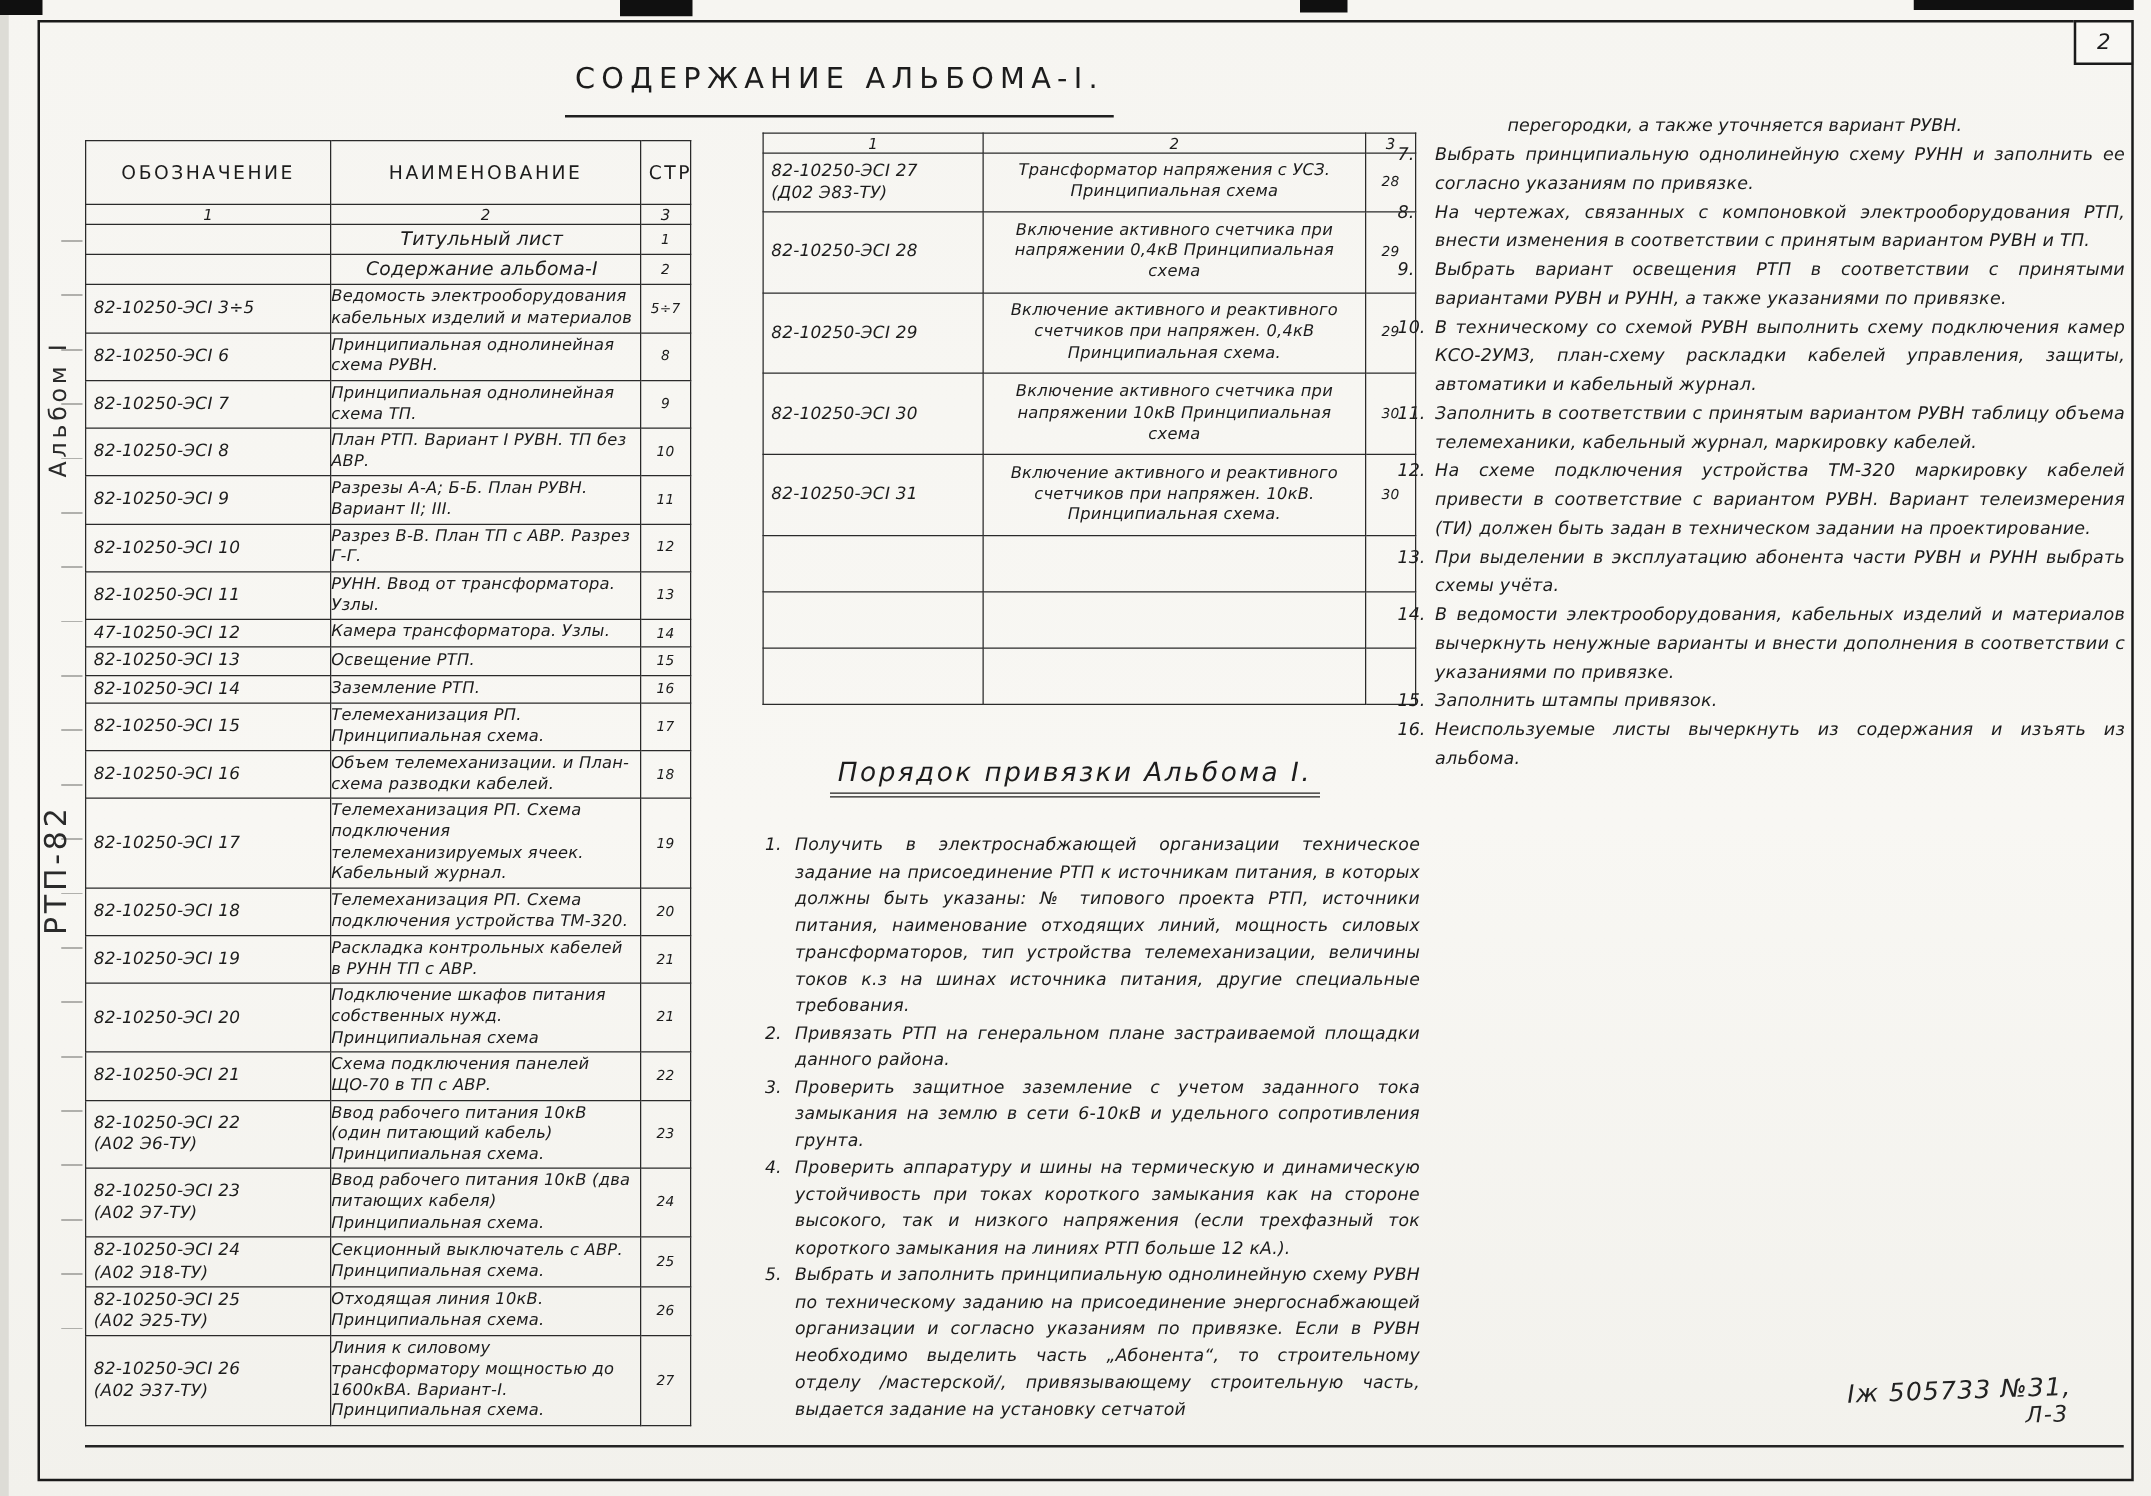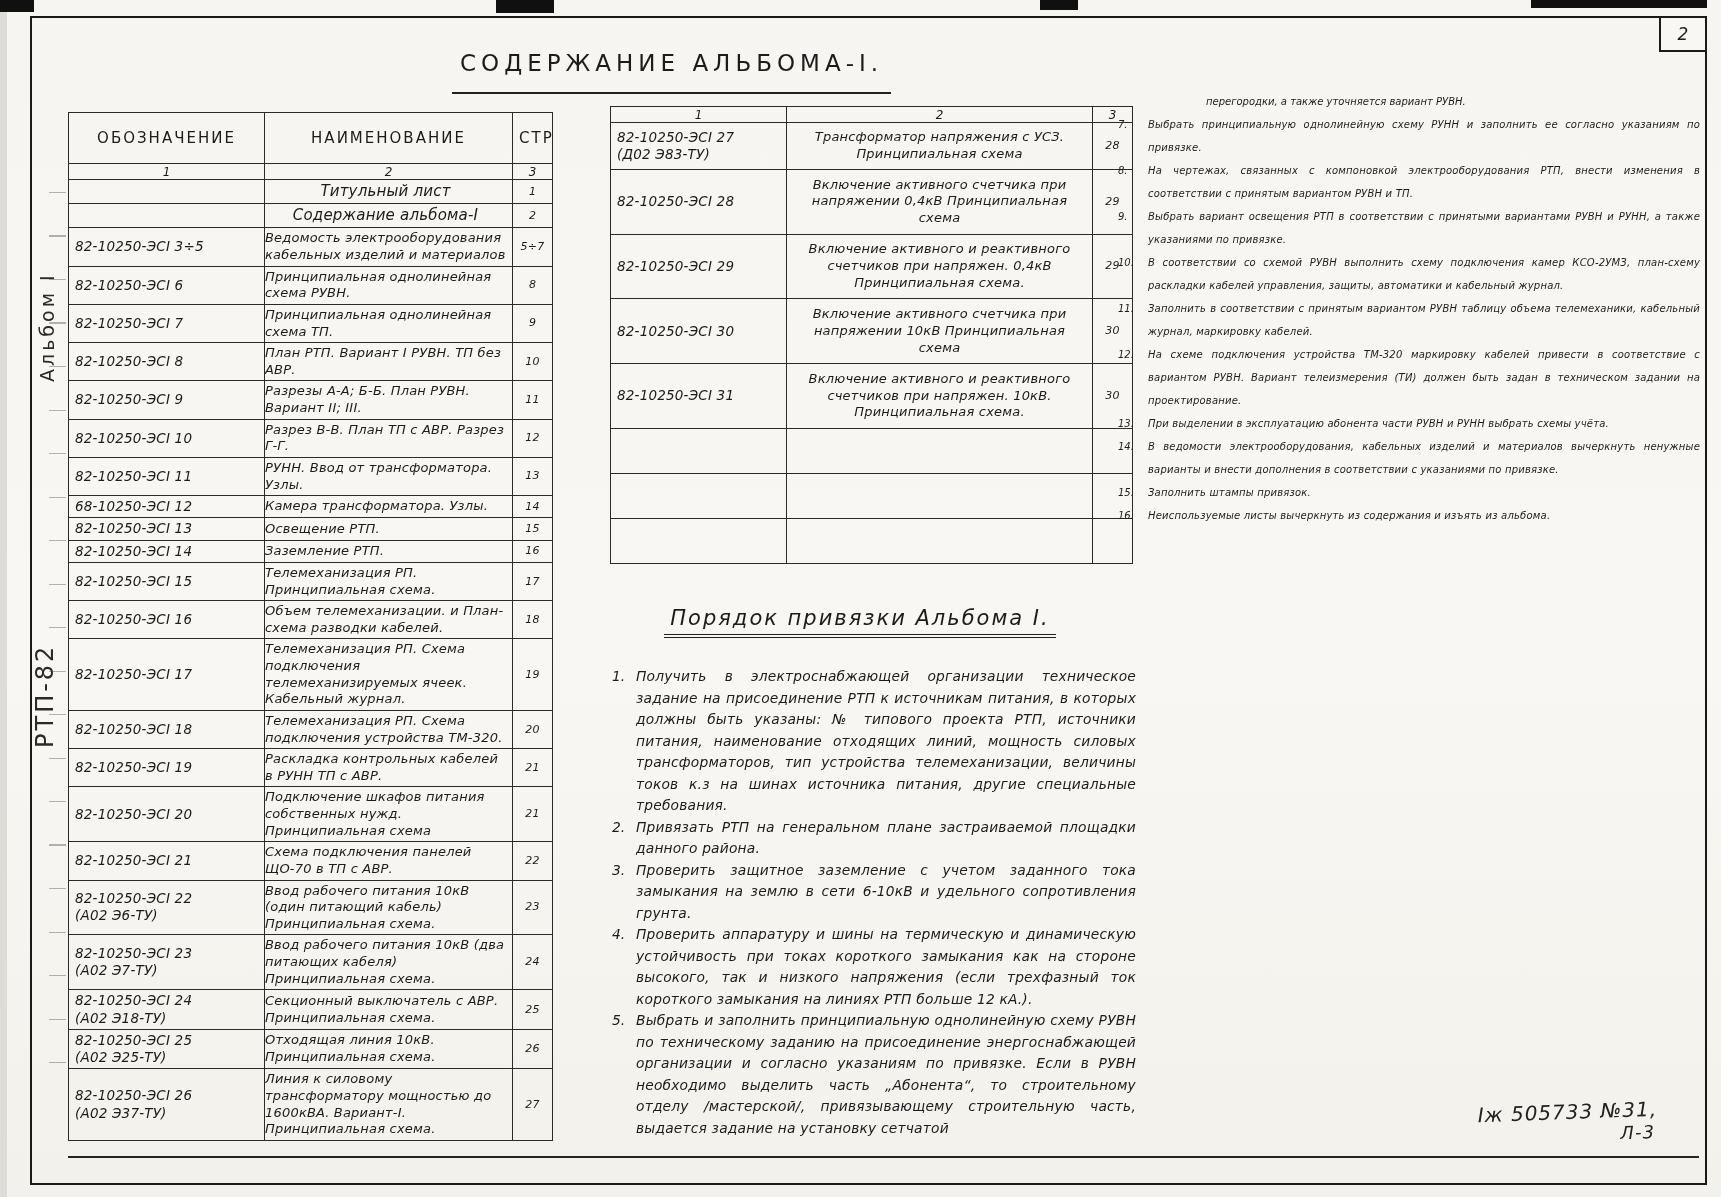--- a/index.html
+++ b/index.html
@@ -80,21 +80,21 @@
   .mid-toc td.name{text-align:center;padding:2px 16px;}
 
   
   .proc-title{
     position:absolute;left:600px;top:606px;width:520px;margin:0;
     text-align:center;font-size:21px;font-weight:normal;font-style:italic;letter-spacing:2px;
   }
   .proc-title .u2{border-bottom:4px double #202020;padding:0 6px 4px 6px;font-style:italic;}
   .proc{position:absolute;font-style:italic;}
   .proc-left{left:612px;top:666px;width:524px;font-size:13.8px;line-height:21.5px;}
-  .proc-right{left:1118px;top:90px;width:582px;font-size:10px;line-height:23px;}
+  .proc-right{left:1118px;top:90px;width:582px;font-size:14px;line-height:23px;}
   .proc .item{display:flex;margin:0;}
   .proc .num{flex:0 0 30px;}
   .proc-left .num{flex:0 0 24px;}
   .proc .txt{flex:1;text-align:justify;letter-spacing:.2px;}
   .cont-line{margin-left:88px;margin-bottom:0;}
 
   
   .handnote{
     position:absolute;left:1478px;top:1100px;font-style:italic;font-size:20px;
     transform:rotate(-2deg);letter-spacing:1px;color:#222;
@@ -191,21 +191,21 @@
         <td class="pg" data-field="page">12</td>
       </tr>
 
       <tr>
         <td class="code" data-field="code">82-10250-ЭСI 11</td>
         <td class="name" data-field="name">РУНН. Ввод от трансформатора. Узлы.</td>
         <td class="pg" data-field="page">13</td>
       </tr>
 
       <tr>
-        <td class="code" data-field="code">68-10250-ЭСI 12</td>
+        <td class="code" data-field="code">47-10250-ЭСI 12</td>
         <td class="name" data-field="name">Камера трансформатора. Узлы.</td>
         <td class="pg" data-field="page">14</td>
       </tr>
 
       <tr>
         <td class="code" data-field="code">82-10250-ЭСI 13</td>
         <td class="name" data-field="name">Освещение РТП.</td>
         <td class="pg" data-field="page">15</td>
       </tr>
 
@@ -403,21 +403,21 @@
         <span class="txt" data-field="text">На чертежах, связанных с компоновкой электрооборудования РТП, внести изменения в соответствии с принятым вариантом РУВН и ТП.</span>
       </div>
 
       <div class="item">
         <span class="num" data-field="num">9.</span>
         <span class="txt" data-field="text">Выбрать вариант освещения РТП в соответствии с принятыми вариантами РУВН и РУНН, а также указаниями по привязке.</span>
       </div>
 
       <div class="item">
         <span class="num" data-field="num">10.</span>
-        <span class="txt" data-field="text">В соответствии со схемой РУВН выполнить схему подключения камер КСО-2УМЗ, план-схему раскладки кабелей управления, защиты, автоматики и кабельный журнал.</span>
+        <span class="txt" data-field="text">В техническому со схемой РУВН выполнить схему подключения камер КСО-2УМЗ, план-схему раскладки кабелей управления, защиты, автоматики и кабельный журнал.</span>
       </div>
 
       <div class="item">
         <span class="num" data-field="num">11.</span>
         <span class="txt" data-field="text">Заполнить в соответствии с принятым вариантом РУВН таблицу объема телемеханики, кабельный журнал, маркировку кабелей.</span>
       </div>
 
       <div class="item">
         <span class="num" data-field="num">12.</span>
         <span class="txt" data-field="text">На схеме подключения устройства ТМ-320 маркировку кабелей привести в соответствие с вариантом РУВН. Вариант телеизмерения (ТИ) должен быть задан в техническом задании на проектирование.</span>

